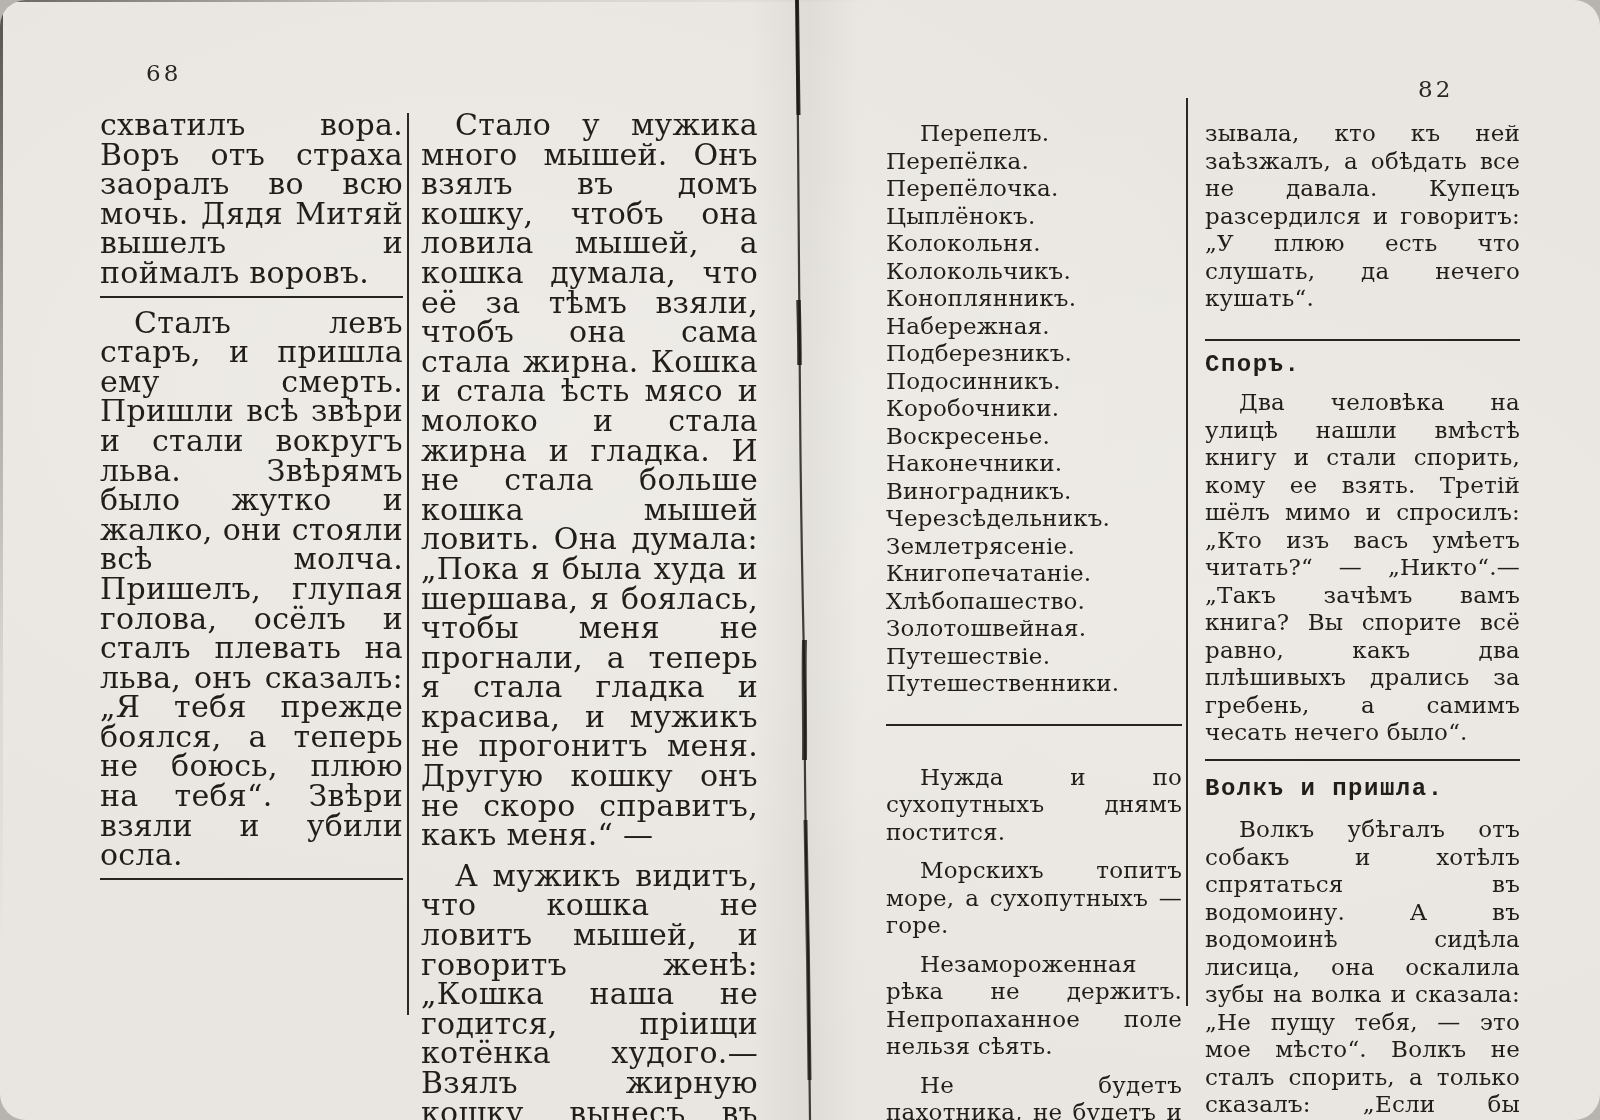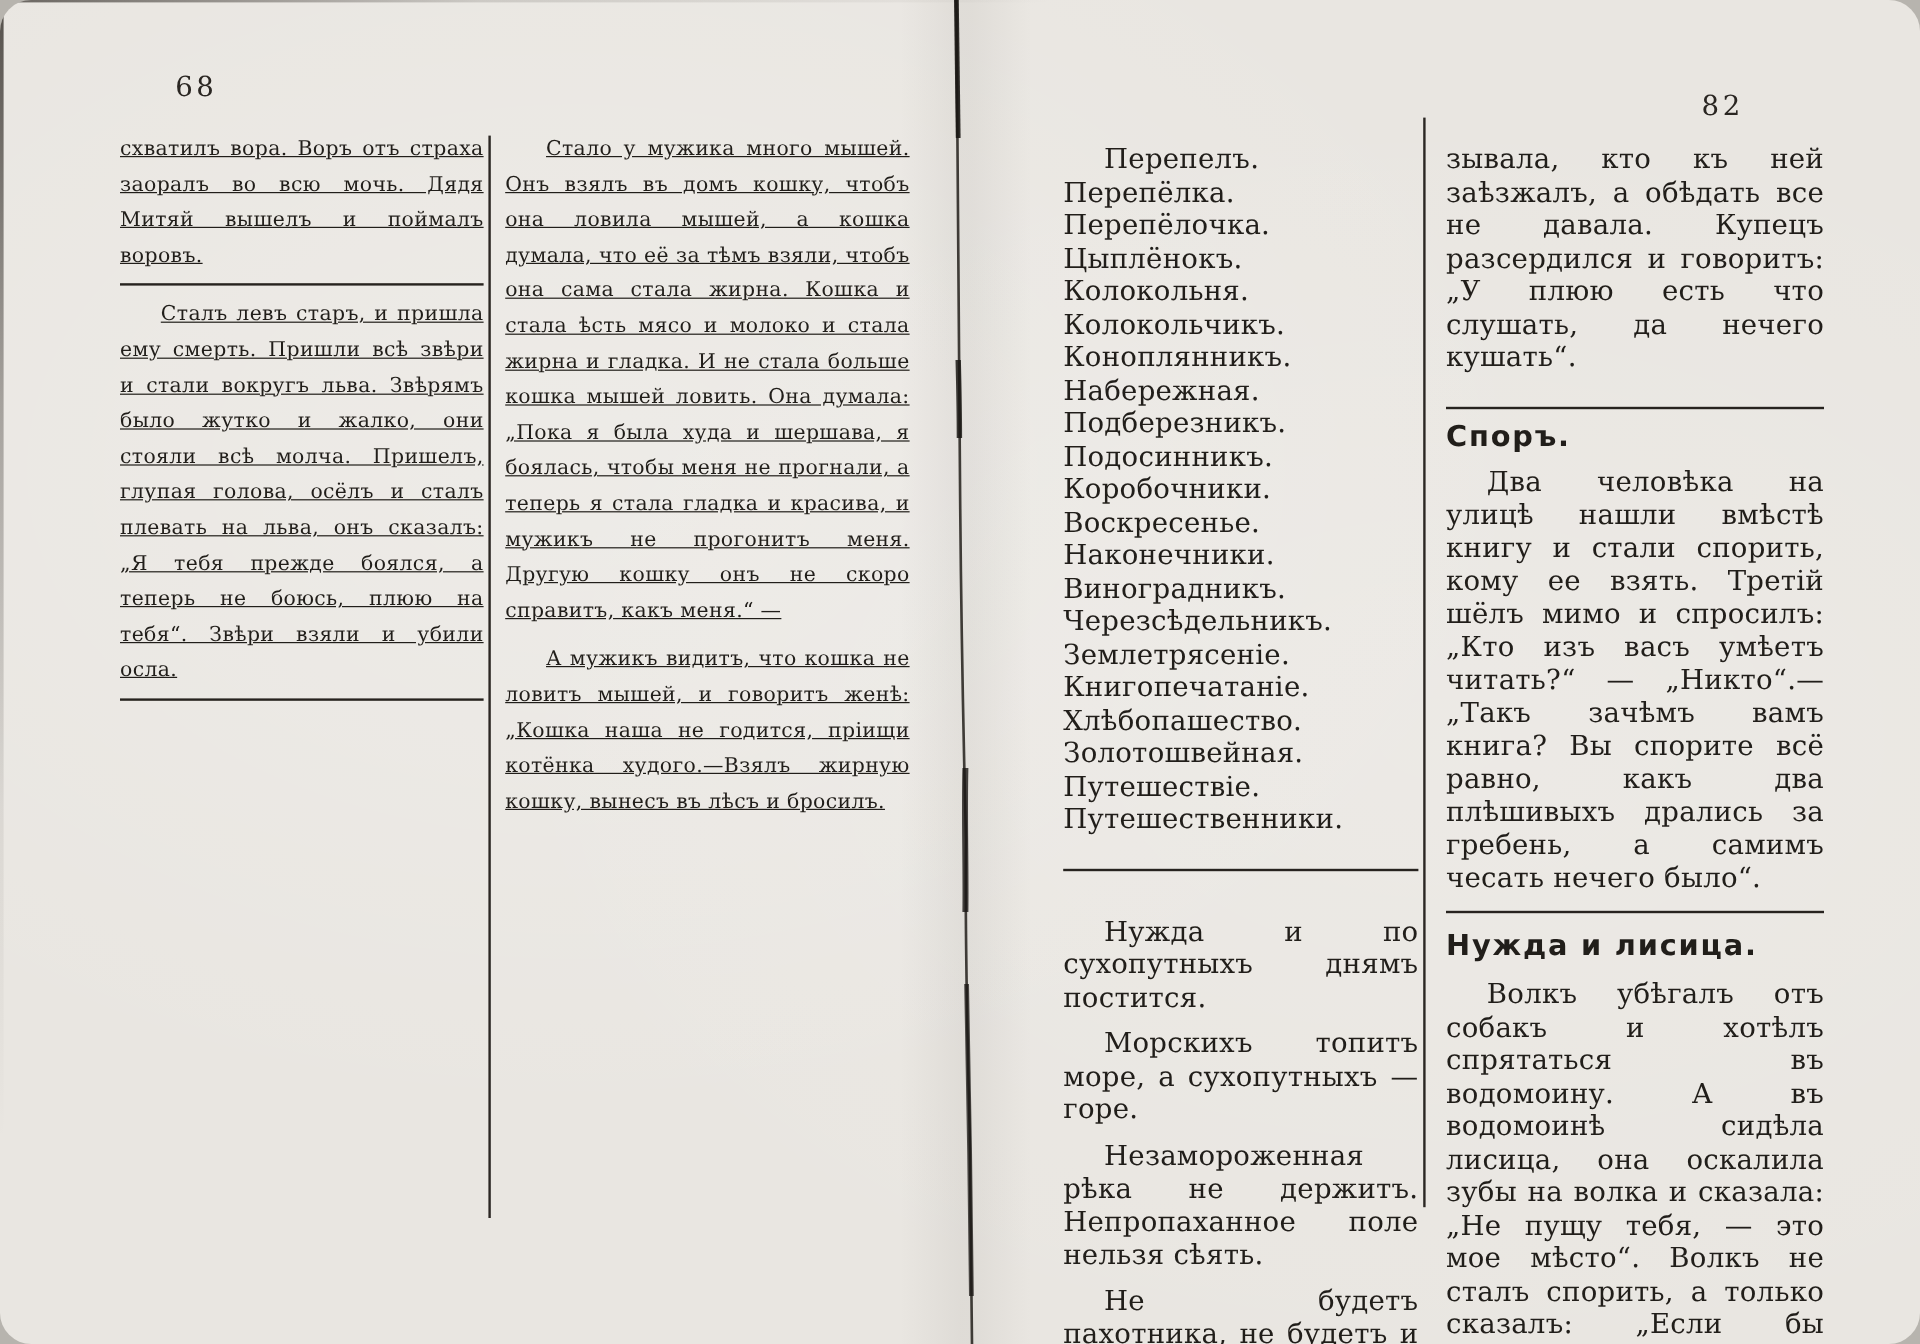--- a/index.html
+++ b/index.html
@@ -19,39 +19,39 @@
   .edge-top { position:absolute; left:0; top:0; width:100%; height:2px;
     background:linear-gradient(to right, rgba(35,30,25,.65), rgba(35,30,25,.15) 25%, rgba(35,30,25,0) 55%); }
   .gutter-shade { position:absolute; left:750px; top:0; width:110px; height:100%;
     background:linear-gradient(to right, rgba(60,55,48,0), rgba(60,55,48,.06) 45%, rgba(60,55,48,.06) 55%, rgba(60,55,48,0)); }
 
   .pagenum { position:absolute; font-size:23px; letter-spacing:3px; color:#2a2622; }
   .pagenum-68 { left:146px; top:60px; }
   .pagenum-69 { left:1418px; top:76px; }
 
   .col { position:absolute; text-align:justify; }
-  .page68 { font-size:17px; line-height:29.6px; letter-spacing:.3px;text-decoration:underline; }
+  .page68 { font-size:30px; line-height:29.6px; letter-spacing:.3px; }
   .page69 { font-size:23px; line-height:27.5px; letter-spacing:.2px; }
 
   .col p { margin:0; text-align:justify; }
   .col p.indent { text-indent:34px; }
   .col p + p.indent { margin-top:11px; }
 
   .hrule { height:2px; background:#27231f; border:none; margin:8px 0 10px 0; }
   .hrule.wide-gap-top { margin-top:26px; }
   .hrule.wide-gap-bottom { margin-bottom:38px; }
   .vrule { position:absolute; width:2px; background:#2b2723; }
   .vrule-68 { left:407px; top:113px; height:902px; }
   .vrule-69 { left:1186px; top:98px; height:908px; }
 
   .heading {
     font-family:"DejaVu Sans", sans-serif; font-weight:bold;
     text-align:center; text-indent:0 !important; letter-spacing:1.5px;
   }
-  .page69 .heading { font-size:24px; }
+  .page69 .heading { font-size:24px;font-family:Liberation Mono, monospace; }
   .heading-gap { margin-top:16px; margin-bottom:18px; }
   .para-after-heading { margin-top:10px; }
 
   .col-68-1 { left:100px; top:110px;  width:303px; }
   .col-68-2 { left:421px; top:110px;  width:337px; }
   .col-69-1 { left:886px; top:120px;  width:296px; }
   .col-69-2 { left:1205px; top:120px; width:315px; }
 
   .gutter-svg { position:absolute; left:770px; top:0; }
 </style>
@@ -101,18 +101,18 @@
   </div>
 
   <div class="vrule vrule-69"></div>
 
   <div class="col col-69-2 page69">
     <p>зывала, кто къ ней заѣзжалъ, а обѣдать все не давала. Купецъ разсердился и говоритъ: „У плюю есть что слушать, да нечего кушать“.</p>
     <hr class="hrule wide-gap-top">
     <p class="heading heading-gap">Споръ.</p>
     <p class="indent para-after-heading">Два человѣка на улицѣ нашли вмѣстѣ книгу и стали спорить, кому ее взять. Третій шёлъ мимо и спросилъ: „Кто изъ васъ умѣетъ читать?“ — „Никто“.—„Такъ зачѣмъ вамъ книга? Вы спорите всё равно, какъ два плѣшивыхъ дрались за гребень, а самимъ чесать нечего было“.</p>
     <hr class="hrule" style="margin-top:12px; margin-bottom:14px;">
-    <p class="heading" style="margin-bottom:14px;">Нужда и лисица.</p>
+    <p class="heading" style="margin-bottom:14px;">Волкъ и пришла.</p>
     <p class="indent">Волкъ убѣгалъ отъ собакъ и хотѣлъ спрятаться въ водомоину. А въ водомоинѣ сидѣла лисица, она оскалила зубы на волка и сказала: „Не пущу тебя, — это мое мѣсто“. Волкъ не сталъ спорить, а только сказалъ: „Если бы собаки не были такъ близко, я бы тебѣ показалъ, чье это мѣсто, а теперь, видно, твоя правда“.</p>
 
   </div>
 
 </div>
 
 </body></html>

